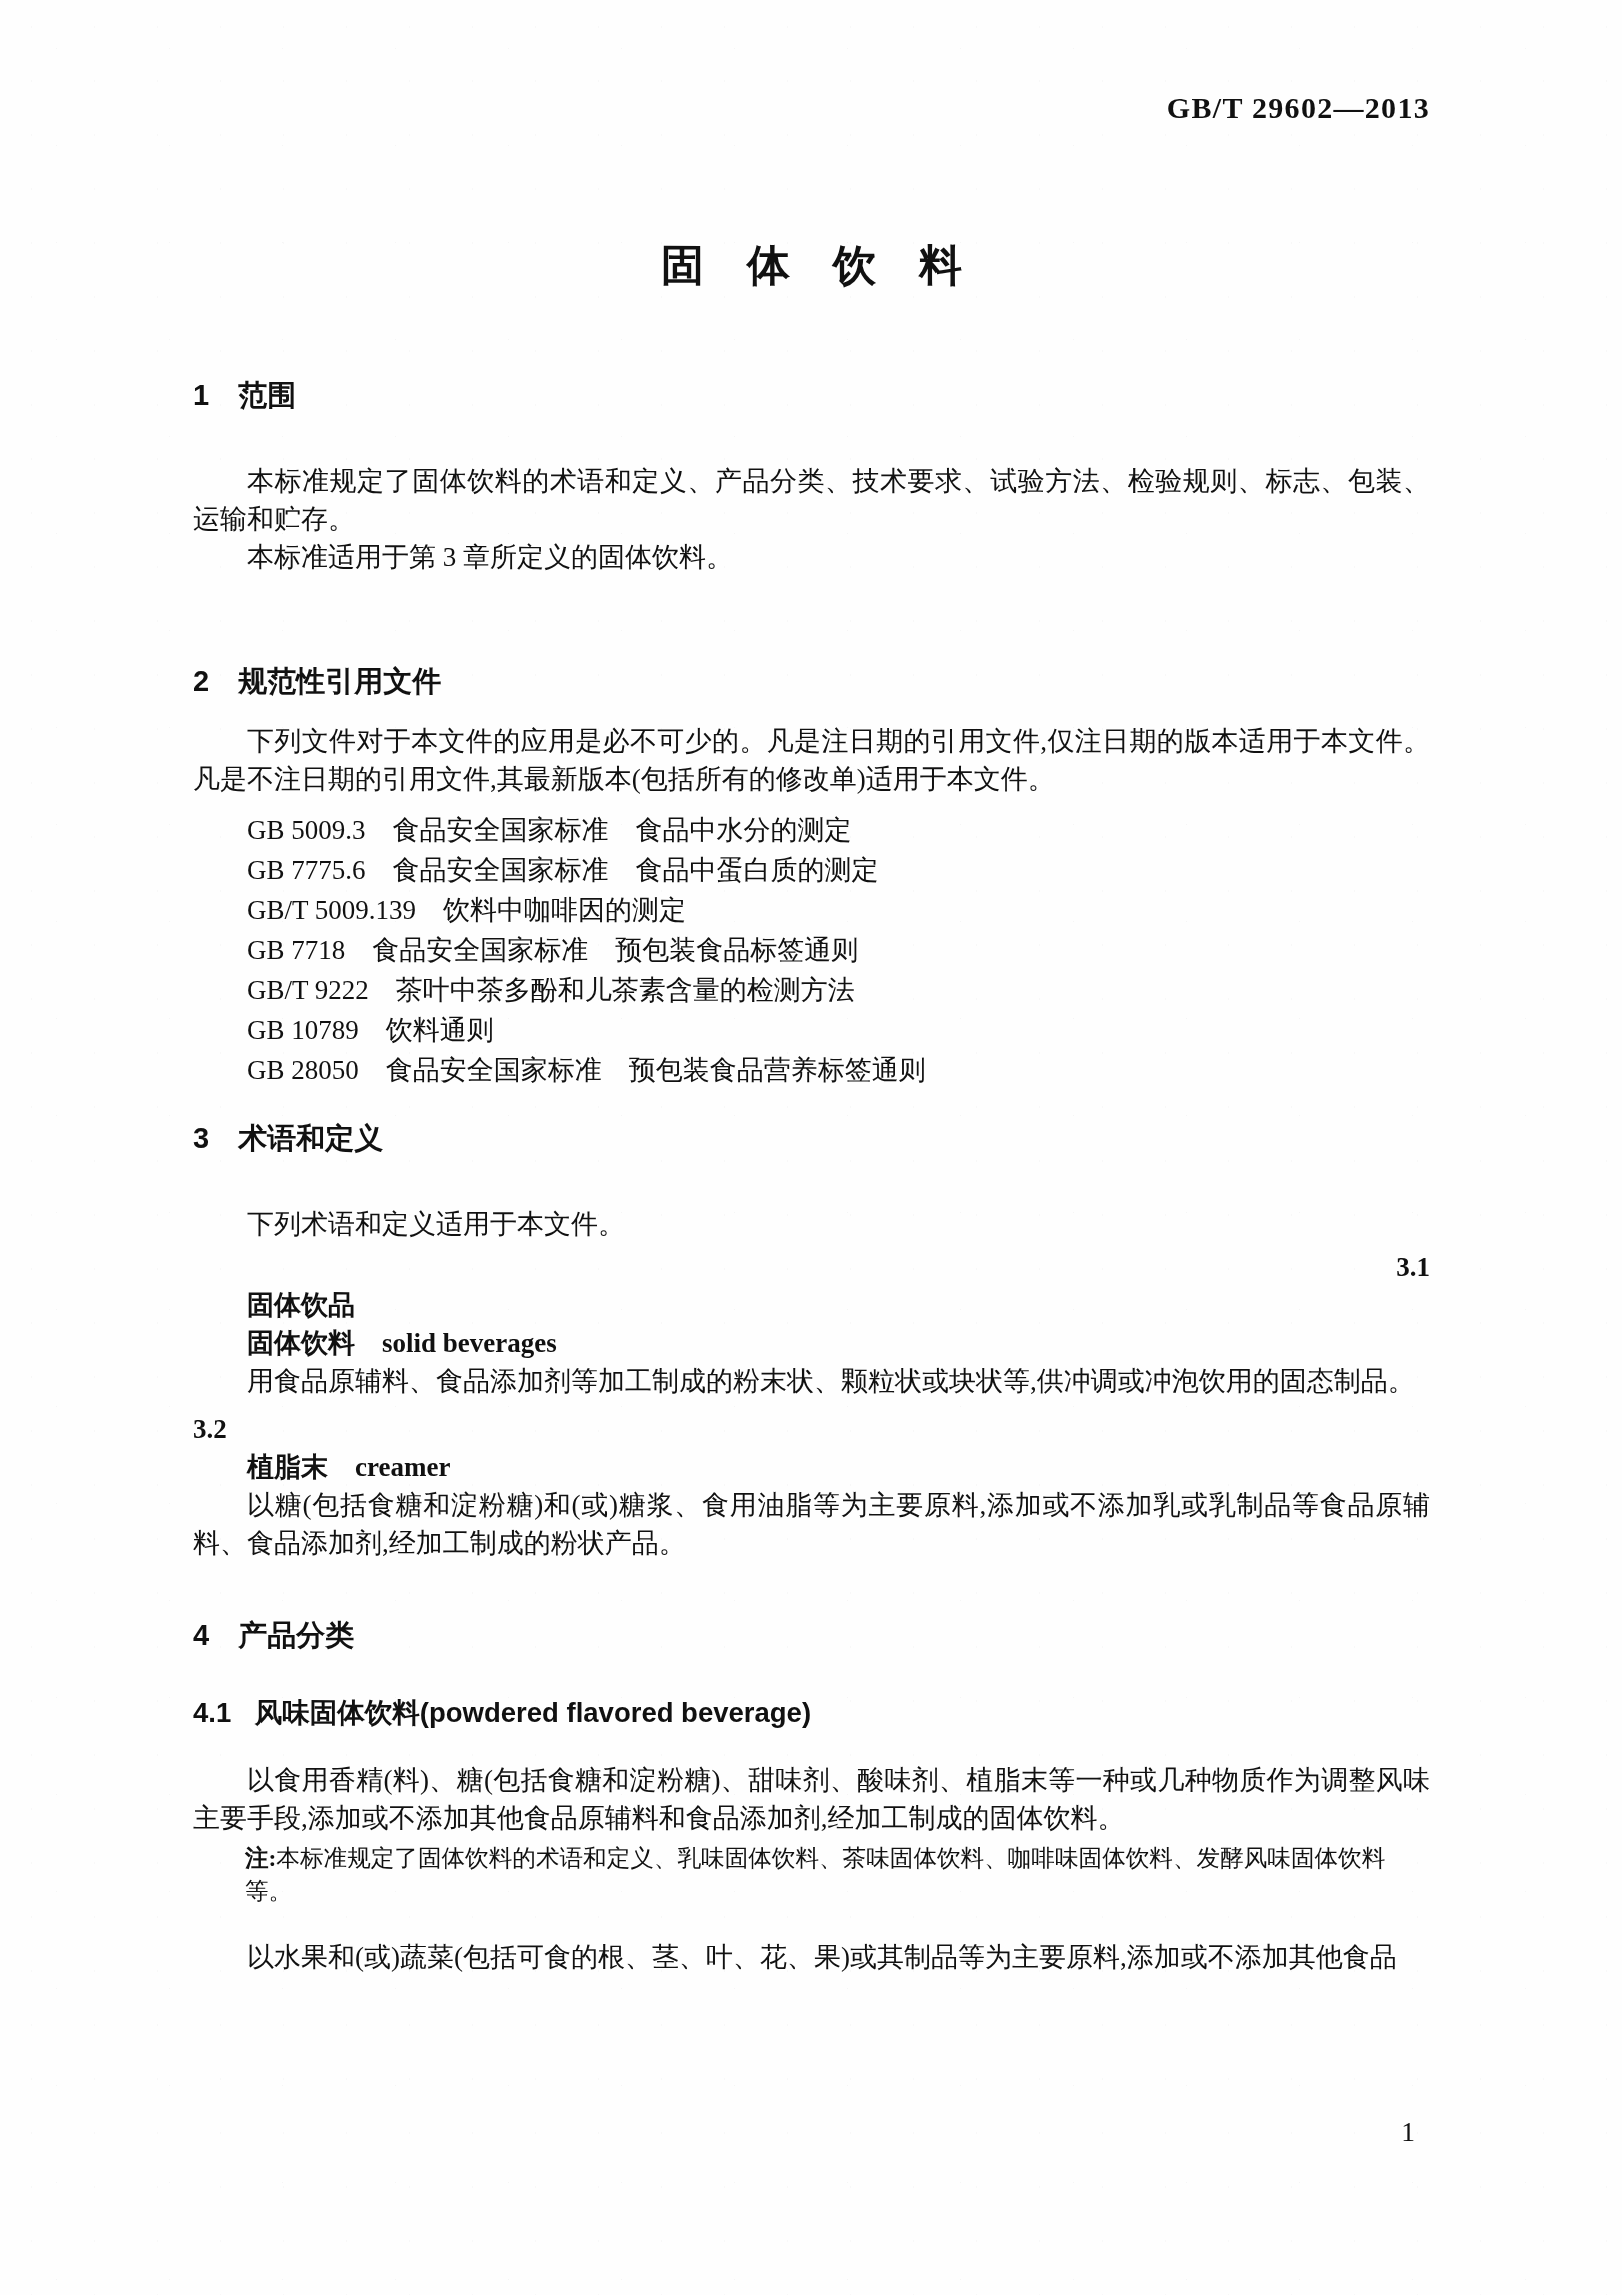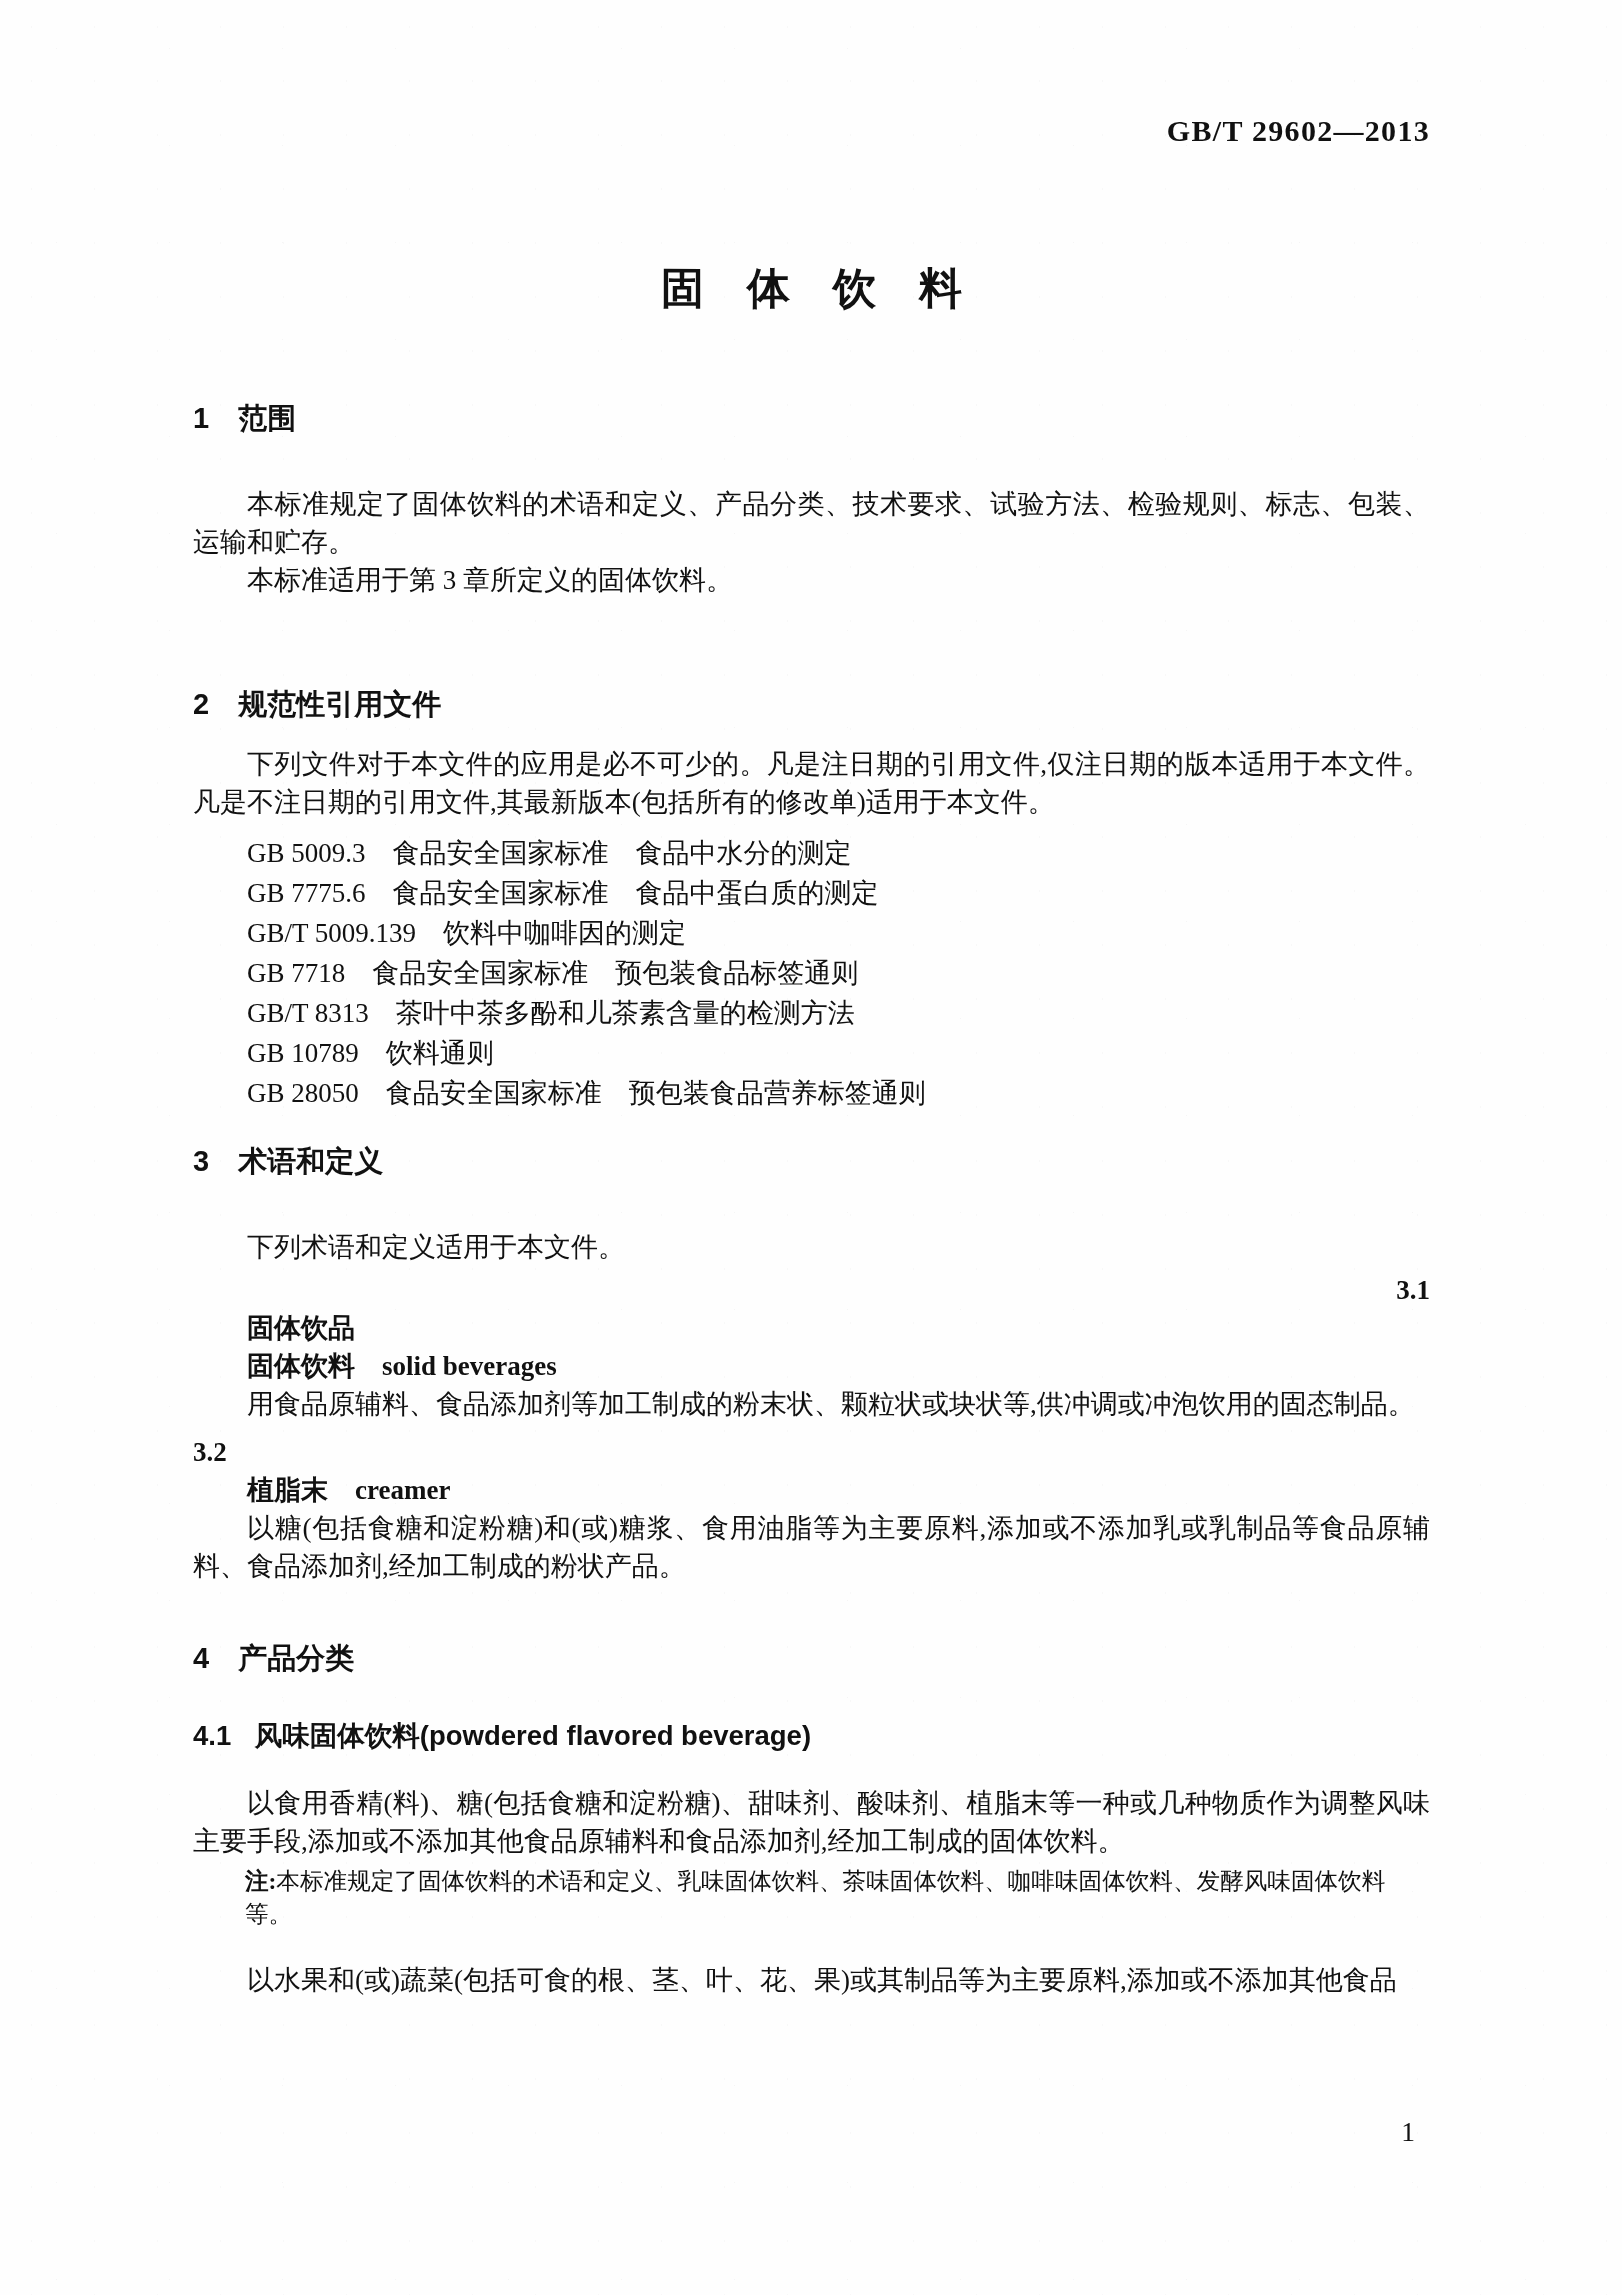--- a/index.html
+++ b/index.html
@@ -14,21 +14,21 @@
     position:relative;
     width:1623px;height:2295px;
     background:#fefefe;
     
     background-image:
       radial-gradient(rgba(0,0,0,0.035) 0.8px, transparent 0.9px),
       radial-gradient(rgba(0,0,0,0.025) 0.7px, transparent 0.7px);
     background-size:113px 97px, 63px 54px;
     overflow:hidden;
     box-sizing:border-box;
-    padding:114px 193px 0 193px;
+    padding:91px 193px 0 193px;
   }
   .content{width:1237px;}
 
   .std-code{
     text-align:right;
     font-family:"Liberation Serif", serif;
     font-weight:bold;
     font-size:30px;
     letter-spacing:1.3px;
     line-height:33px;
@@ -135,21 +135,21 @@
 
     <div class="sec-heading m-s2">
       <span class="sec-num">2</span><span class="sec-title">规范性引用文件</span>
     </div>
     <p class="body-p indent m-s2p1">下列文件对于本文件的应用是必不可少的。凡是注日期的引用文件,仅注日期的版本适用于本文件。凡是不注日期的引用文件,其最新版本(包括所有的修改单)适用于本文件。</p>
     <div class="m-refs">
       <p class="ref-line">GB 5009.3　食品安全国家标准　食品中水分的测定</p>
       <p class="ref-line">GB 7775.6　食品安全国家标准　食品中蛋白质的测定</p>
       <p class="ref-line">GB/T 5009.139　饮料中咖啡因的测定</p>
       <p class="ref-line">GB 7718　食品安全国家标准　预包装食品标签通则</p>
-      <p class="ref-line">GB/T 8313　茶叶中茶多酚和儿茶素含量的检测方法</p>
+      <p class="ref-line">GB/T 9222　茶叶中茶多酚和儿茶素含量的检测方法</p>
       <p class="ref-line">GB 10789　饮料通则</p>
       <p class="ref-line">GB 28050　食品安全国家标准　预包装食品营养标签通则</p>
     </div>
 
     <div class="sec-heading m-s3">
       <span class="sec-num">3</span><span class="sec-title">术语和定义</span>
     </div>
     <p class="body-p indent m-s3intro">下列术语和定义适用于本文件。</p>
 
     <p class="clause-num-line m-t1num">3.1</p>

